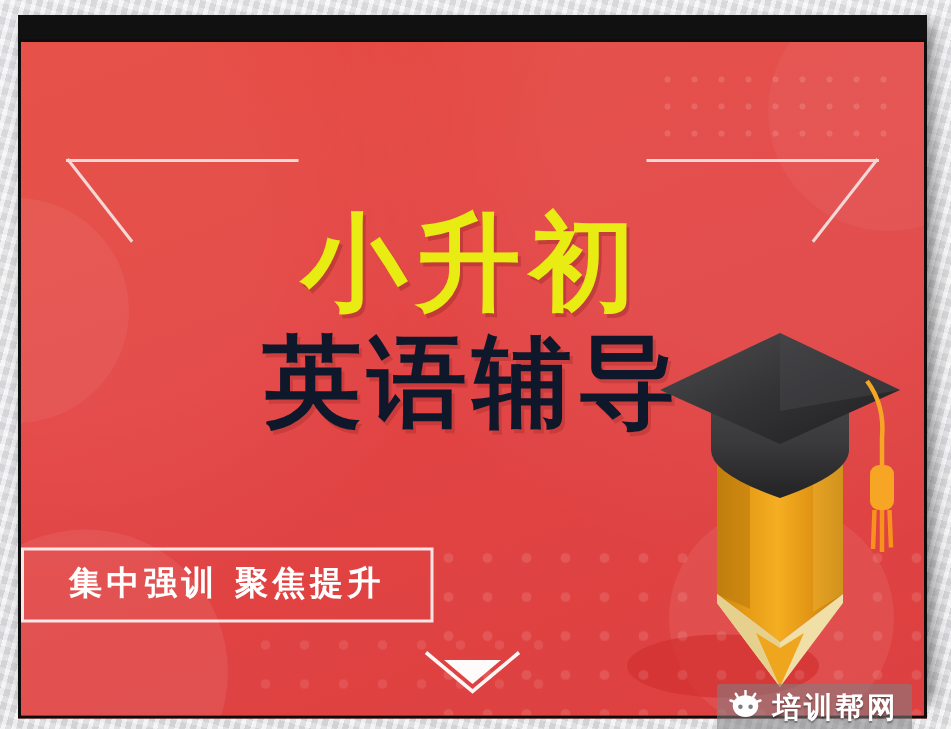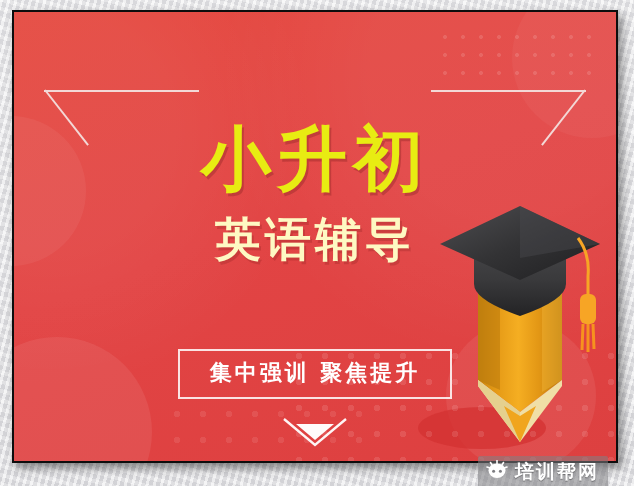--- a/index.html
+++ b/index.html
@@ -15,21 +15,21 @@
       repeating-linear-gradient(105deg, rgba(255,255,255,.55) 0 3px, rgba(200,200,204,.25) 3px 7px),
       repeating-linear-gradient(15deg, rgba(255,255,255,.35) 0 4px, rgba(190,190,196,.20) 4px 9px),
       linear-gradient(#e6e6e8,#dcdcdf);
   }
   .poster-shadow{
     position:absolute;left:12px;top:10px;width:606px;height:453px;
     box-shadow:4px 5px 9px rgba(0,0,0,.45);
     background:#111;
   }
   .poster{
-    position:absolute;left:12px;top:10px;width:602px;height:449px;
+    position:absolute;left:12px;top:26px;width:602px;height:449px;
     border:2px solid #0d0d0d;
     overflow:hidden;
     background:#e24444;
   }
   .poster-inner{
     position:absolute;inset:0;
     background:
       radial-gradient(circle at 82% 14%, rgba(255,255,255,.055) 0 22%, rgba(255,255,255,0) 46%),
       radial-gradient(circle at 6% 26%, rgba(255,255,255,.05) 0 18%, rgba(255,255,255,0) 40%),
       linear-gradient(160deg,#e5493f 0%,#e24444 45%,#dd4040 100%);
@@ -82,29 +82,29 @@
     pointer-events:none;
   }
   .line1{
     font-size:70px;line-height:78px;font-weight:700;letter-spacing:6px;
     color:#e8ec12;
     text-shadow:2px 3px 0 rgba(120,25,25,.30);
     font-family:"DejaVu Sans","Liberation Sans",sans-serif;
   }
   .line2{
     margin-top:4px;
-    font-size:46px;line-height:74px;font-weight:700;letter-spacing:4px;
-    color:#fef9c3;
+    font-size:66px;line-height:74px;font-weight:700;letter-spacing:4px;
+    color:#0f172a;
     text-shadow:2px 3px 0 rgba(120,25,25,.22);
     font-family:"DejaVu Sans","Liberation Sans",sans-serif;
   }
 
   
   .sub-wrap{
-    position:absolute;left:0;right:0;top:337px;display:flex;justify-content:center;
+    position:absolute;left:0;right:0;top:337px;display:flex;justify-content:flex-start;
   }
   .sub-box{
     border:2px solid rgba(255,255,255,.85);
     padding:7px 30px 9px 30px;
     color:#fff;font-size:22px;font-weight:700;letter-spacing:3px;
     font-family:"DejaVu Sans","Liberation Sans",sans-serif;
     white-space:nowrap;
   }
 
   

